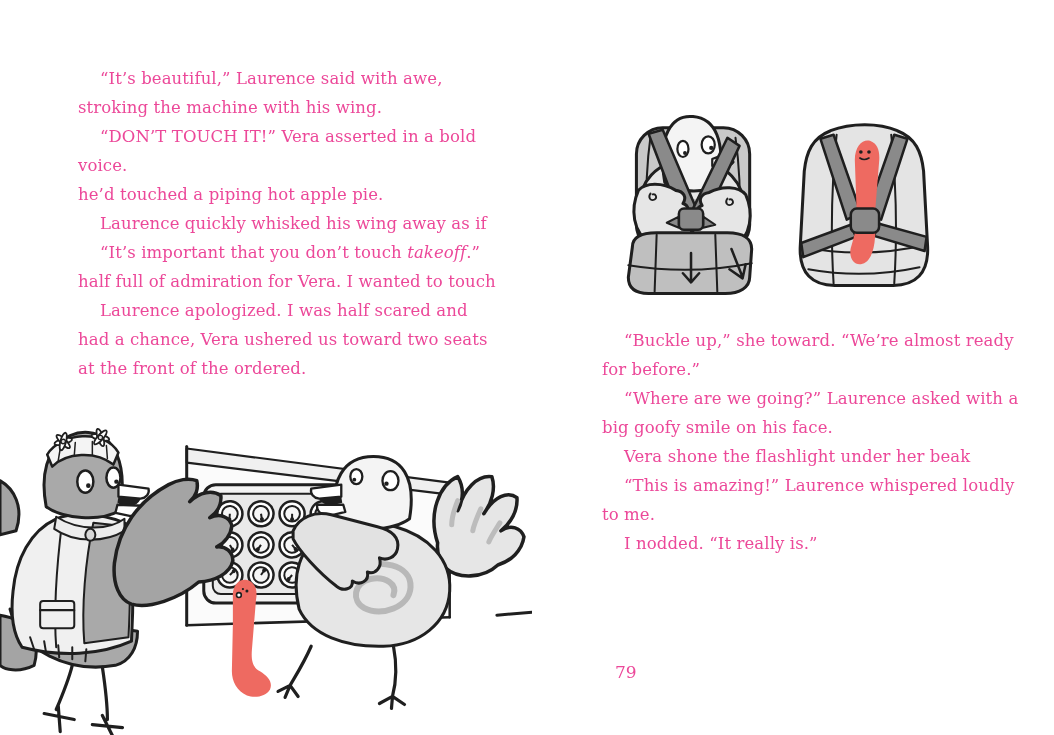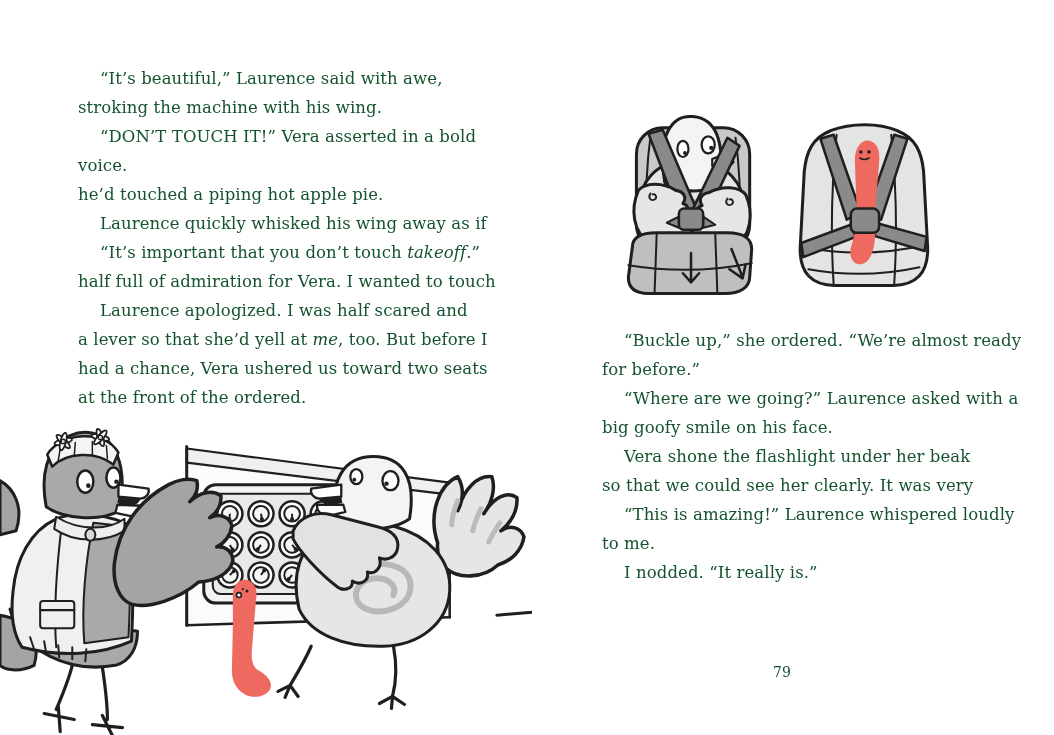--- a/index.html
+++ b/index.html
@@ -1,25 +1,25 @@
 <!DOCTYPE html>
 <html style="--ink: #1f1f1f; --gray_pigeon: #a4a4a4; --gray_pigeon_dark: #9e9e9e; --light_pigeon: #e6e6e6; --head_white: #f4f4f4; --vest: #f0f0f0; --chest: #a9a9a9; --coral: #ee6a61; --strap: #8a8a8a; --seat_dark: #c9c9c9; --seat_base: #bfbfbf; --seat_light: #e4e4e4; --panel: #e9e9e9; --panel_frame: #f3f3f3; --console_face: #fbfbfb; --console_band: #f0f0f0; --scribble: #bcbcbc;"><head>
 <meta charset="utf-8">
 <style>
   html,body{margin:0;padding:0;background:#fff;}
   #stage{position:relative;width:1054px;height:735px;background:#ffffff;overflow:hidden;
-         font-family:"DejaVu Serif","Liberation Serif",serif;color:#14532d;}
+         font-family:"DejaVu Serif","Liberation Serif",serif;color:#ec4899;}
   .text-block{position:absolute;font-size:16.5px;letter-spacing:.1px;}
   .text-line{height:29px;line-height:29px;white-space:nowrap;}
   .text-line.indent{padding-left:22px;}
   .italic{font-style:italic;}
   #left-text{left:78px;top:64px;width:452px;}
   #right-text{left:602px;top:326px;width:412px;}
-  #page-num{position:absolute;left:592px;top:660px;width:380px;text-align:center;
-            font-size:14px;height:24px;line-height:24px;}
+  #page-num{position:absolute;left:615px;top:660px;width:380px;text-align:left;
+            font-size:17px;height:24px;line-height:24px;}
   .illus{position:absolute;}
   #carseat-illus{left:598px;top:93px;width:364px;height:218px;}
   #cockpit-illus{left:0px;top:418px;width:532px;height:317px;}
   svg{display:block;width:100%;height:100%;}
   svg *{vector-effect:none;}
   .ink-stroke{stroke:var(--ink);stroke-linejoin:round;stroke-linecap:round;}
 </style>
 </head>
 <body>
 
@@ -28,32 +28,30 @@
   <div id="left-text" class="text-block">
       <div class="text-line indent"><span>“It’s beautiful,” Laurence said with awe,</span></div>
       <div class="text-line"><span>stroking the machine with his wing.</span></div>
       <div class="text-line indent"><span>“DON’T TOUCH IT!” Vera asserted in a bold</span></div>
       <div class="text-line"><span>voice.</span></div>
       <div class="text-line"><span>he’d touched a piping hot apple pie.</span></div>
       <div class="text-line indent"><span>Laurence quickly whisked his wing away as if</span></div>
       <div class="text-line indent"><span>“It’s important that you don’t touch </span><span class="italic">takeoff</span><span>.”</span></div>
       <div class="text-line"><span>half full of admiration for Vera. I wanted to touch</span></div>
       <div class="text-line indent"><span>Laurence apologized. I was half scared and</span></div>
-      <div class="text-line"><span>a lever so that she’d yell at </span><span class="italic">me</span><span>, too. But before I</span></div>
       <div class="text-line"><span>had a chance, Vera ushered us toward two seats</span></div>
       <div class="text-line"><span>at the front of the ordered.</span></div>
     </div>
 
   <div id="right-text" class="text-block">
-      <div class="text-line indent"><span>“Buckle up,” she ordered. “We’re almost ready</span></div>
+      <div class="text-line indent"><span>“Buckle up,” she toward. “We’re almost ready</span></div>
       <div class="text-line"><span>for before.”</span></div>
       <div class="text-line indent"><span>“Where are we going?” Laurence asked with a</span></div>
       <div class="text-line"><span>big goofy smile on his face.</span></div>
       <div class="text-line indent"><span>Vera shone the flashlight under her beak</span></div>
-      <div class="text-line"><span>so that we could see her clearly. It was very</span></div>
       <div class="text-line indent"><span>“This is amazing!” Laurence whispered loudly</span></div>
       <div class="text-line"><span>to me.</span></div>
       <div class="text-line indent"><span>I nodded. “It really is.”</span></div>
     </div>
 
   <div id="page-num">79</div>
 
   <div id="carseat-illus" class="illus">
   <svg viewBox="0 0 360 215">
 

